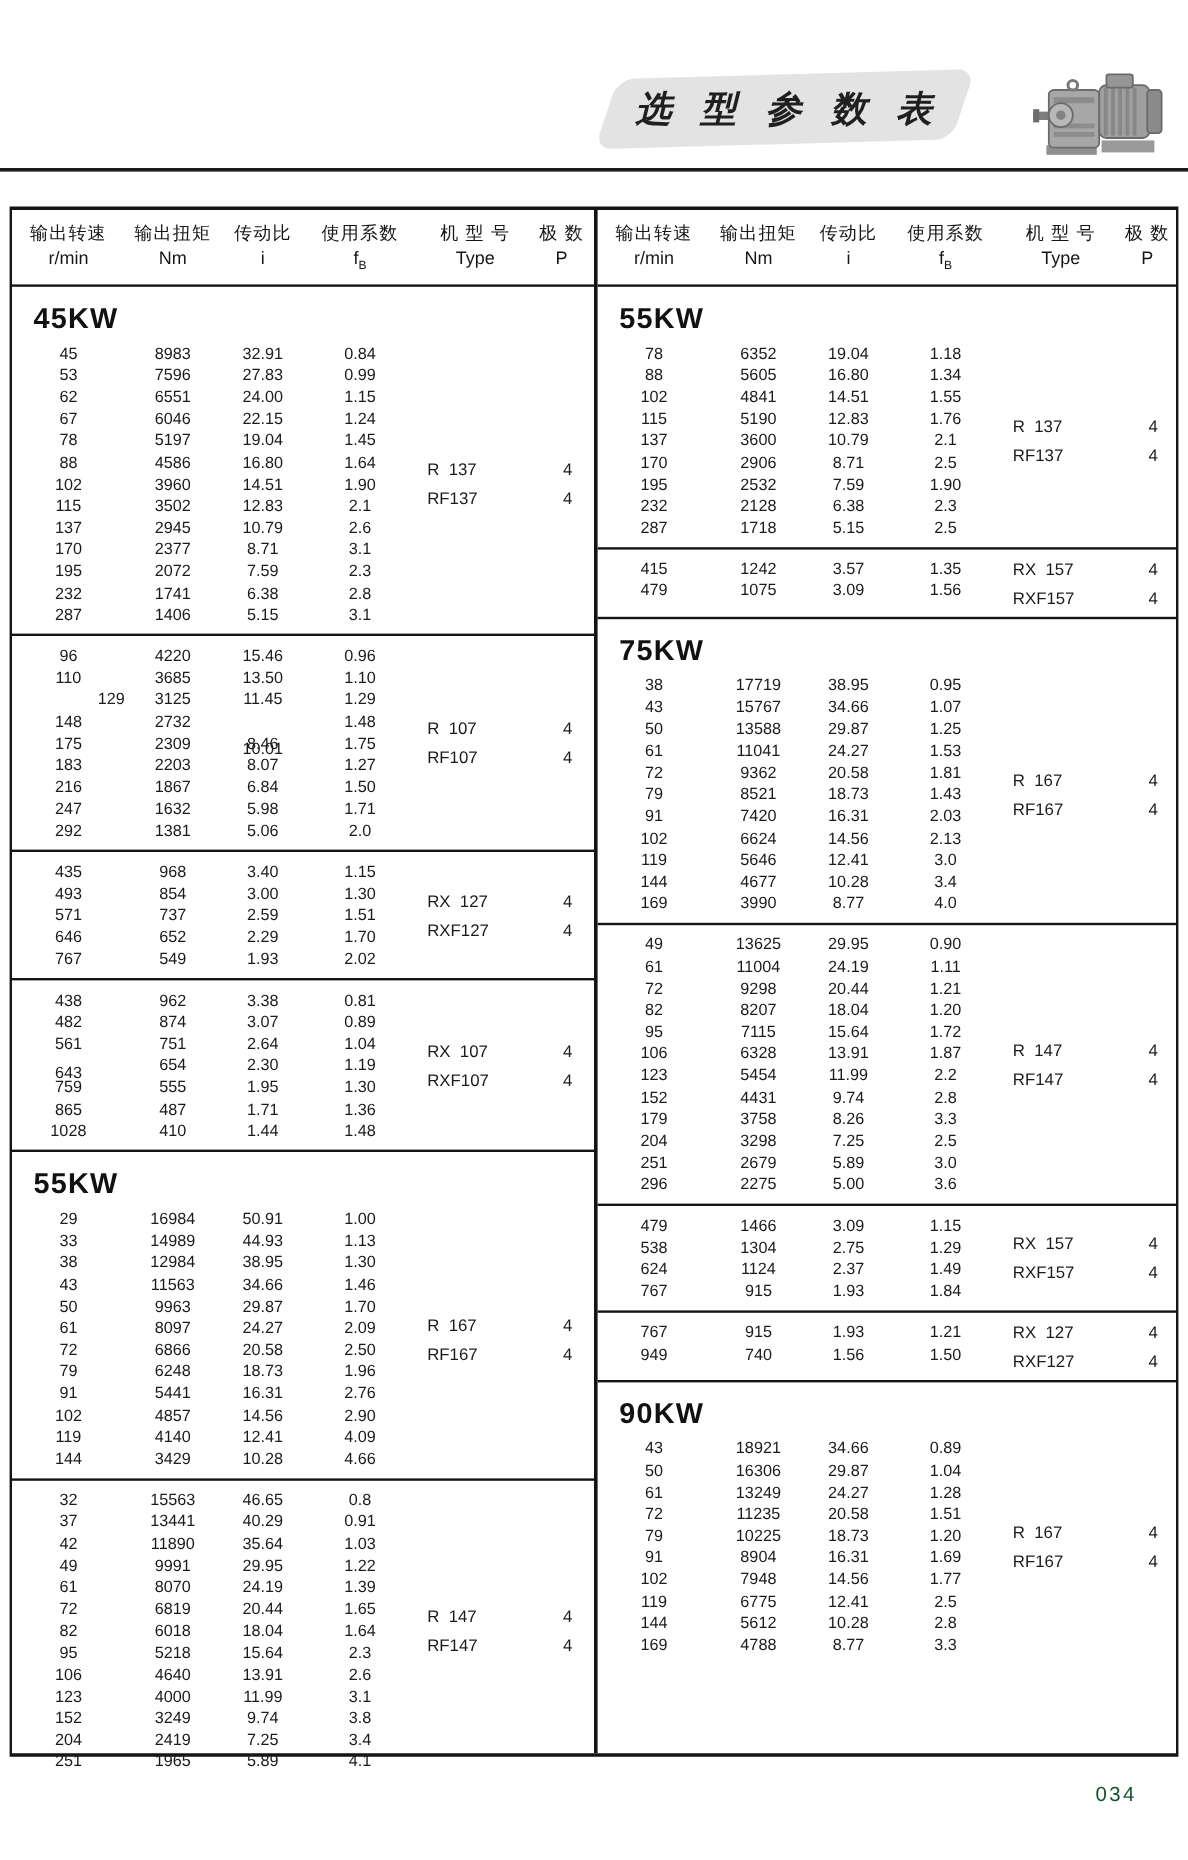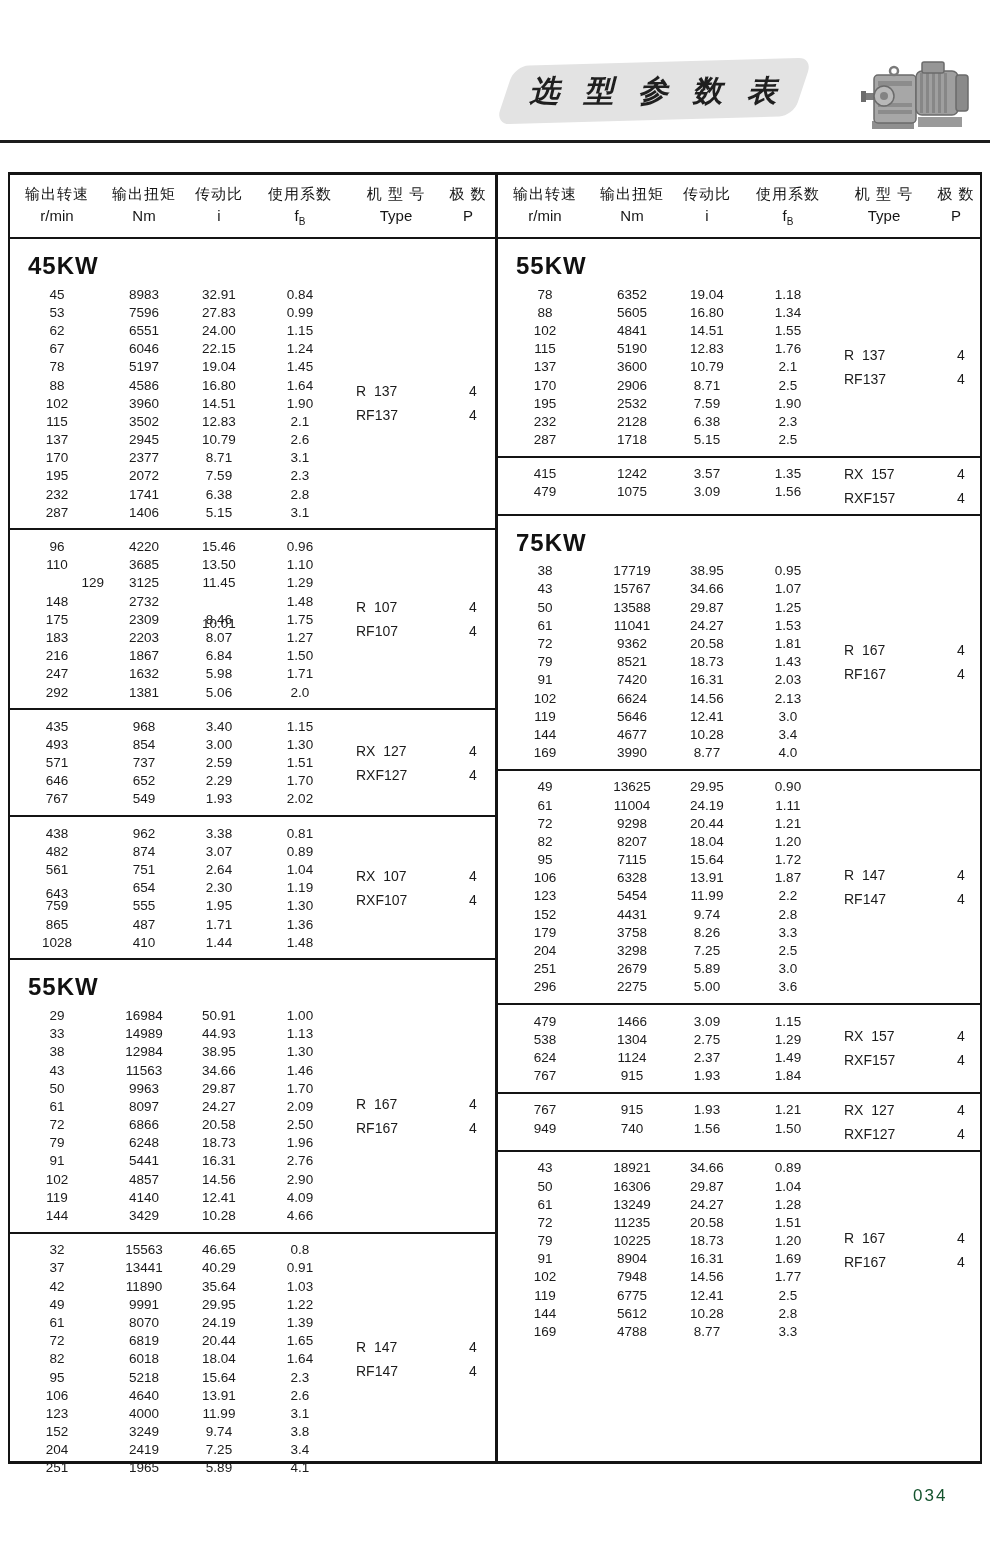--- a/index.html
+++ b/index.html
@@ -906,20 +906,21 @@
               <div class="tp">4</div>
             </div>
             <div class="typeline">
               <div class="tname">RXF127</div>
               <div class="tp">4</div>
             </div>
           </div>
         </div>
       </div>
       <div class="block">
+        <div class="section-title">90KW</div>
         <div class="block-body">
           <div class="rows">
             <div class="row">
               <div class="cell" style="width: 94px;">43</div>
               <div class="cell" style="width: 80px;">18921</div>
               <div class="cell" style="width: 70px;">34.66</div>
               <div class="cell" style="width: 92px;">0.89</div>
             </div>
             <div class="row">
               <div class="cell" style="width: 94px;">50</div>

